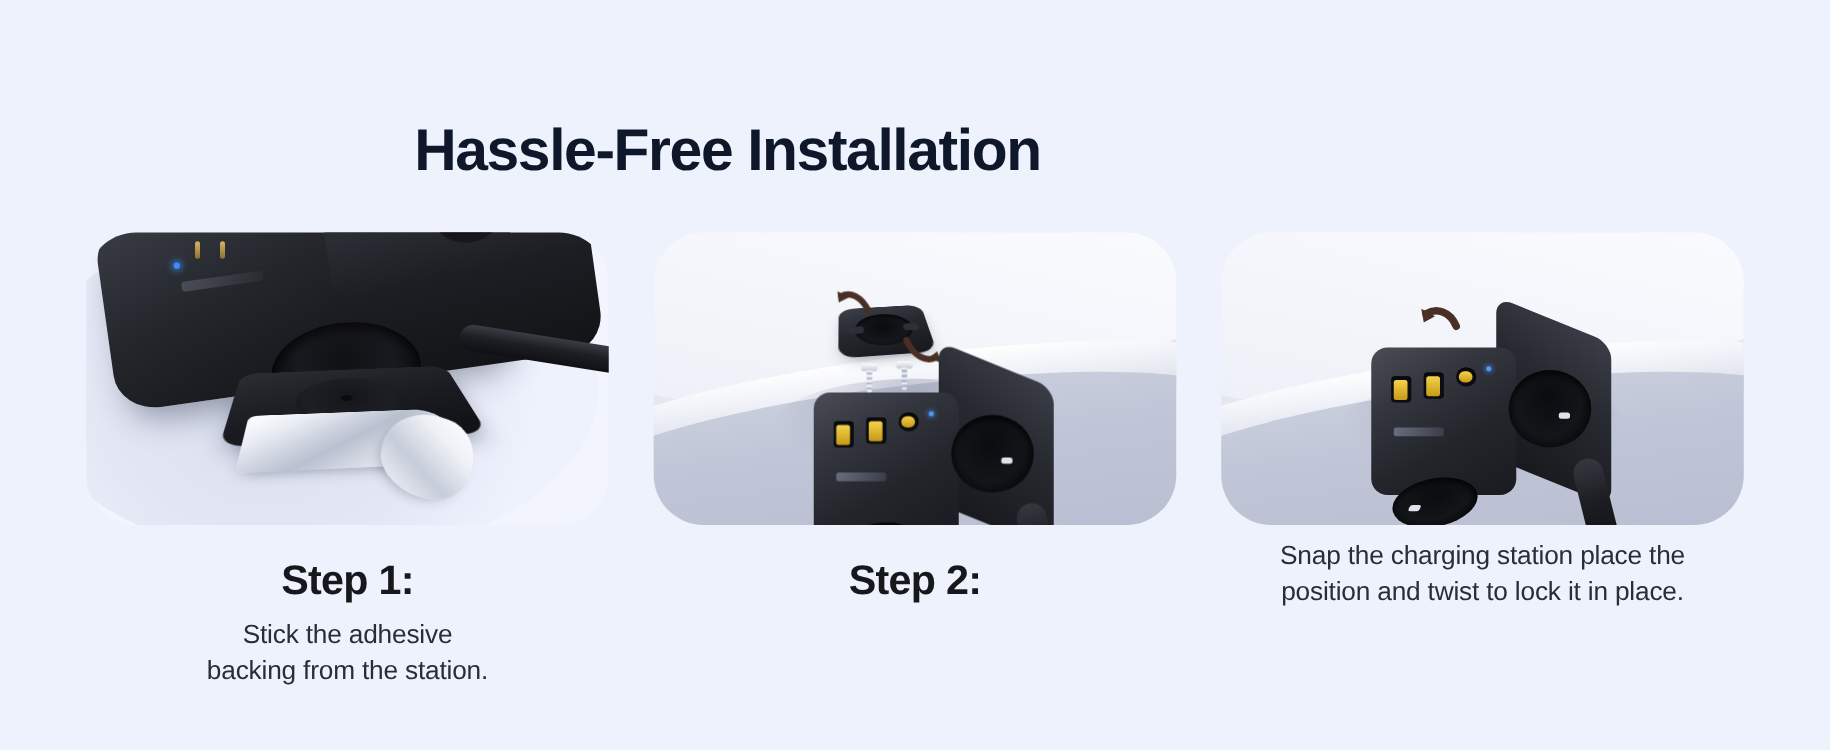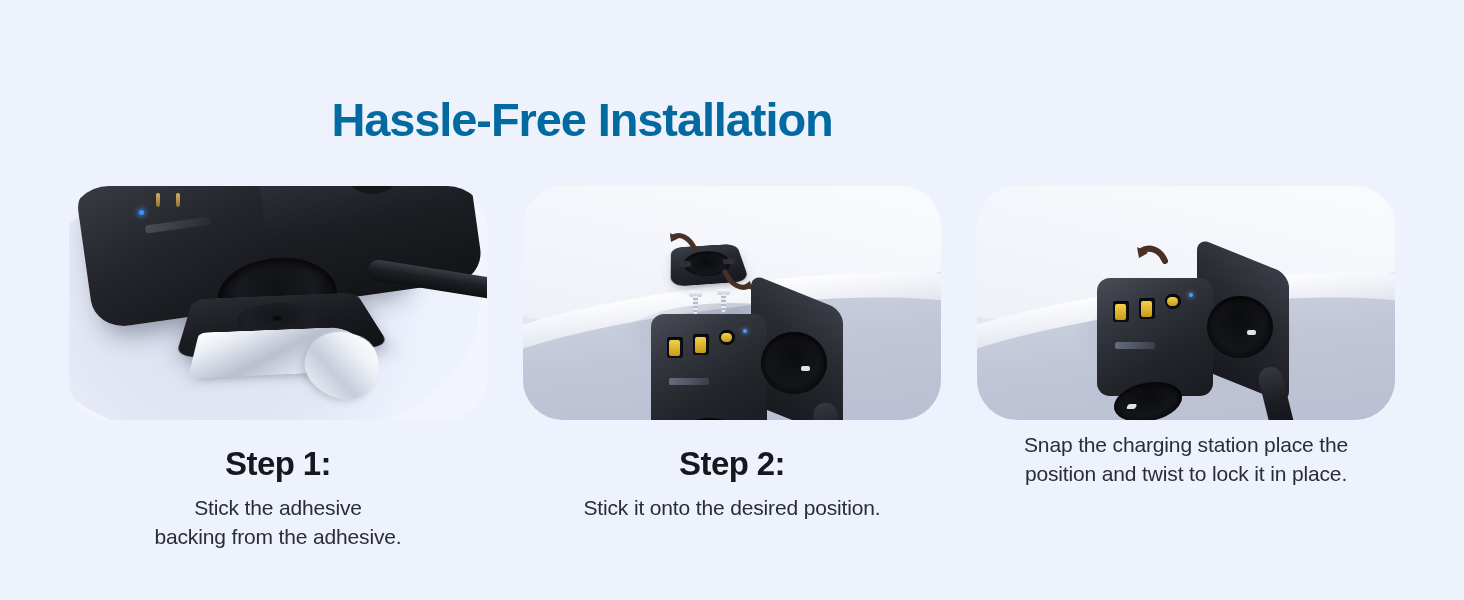--- a/index.html
+++ b/index.html
@@ -18,21 +18,21 @@
   #page { position:relative; width:1464px; height:600px; }
 
   
   .page-title {
     position:absolute;
     top:96px; left:0; width:1164px;
     text-align:center;
     font-size:47px;
     font-weight:700;
     letter-spacing:-1.1px;
-    color:#0369a1;
+    color:#0f172a;
     line-height:1;
   }
 
   
   .steps {
     position:absolute;
     top:186px; left:0;
     width:1464px;
     display:flex;
     justify-content:center;
@@ -317,21 +317,21 @@
             <div class="s1-brkinner"></div>
             <div class="s1-brkdot"></div>
           </div>
           <div class="s1-foil"></div>
           <div class="s1-foilcurl"></div>
         </div>
       </div>
       <div class="step-title">Step 1:</div>
       <div class="step-desc">
         <span>Stick the adhesive</span>
-        <span>backing from the adhesive.</span>
+        <span>backing from the station.</span>
       </div>
     </div>
 
     <div class="step">
       <div class="card">
         <div class="scene">
           <div class="desk-halo"></div>
           <div class="desk-top"></div>
           <div class="desk-edge"></div>
           <div class="desk-under"></div>
@@ -385,21 +385,20 @@
             </div>
             <div class="schuko" style="left:18px;top:104px;width:66px;height:40px;transform:skewX(-22deg);">
               
             </div>
             <div class="cable2" style="left:168px;top:88px;width:24px;height:70px;transform:rotate(-14deg);"></div>
           </div>
         </div>
       </div>
       <div class="step-title">Step 2:</div>
       <div class="step-desc">
-        <span>Stick it onto the desired position.</span>
       </div>
     </div>
 
     <div class="step">
       <div class="card">
         <div class="scene">
           <div class="desk-halo"></div>
           <div class="desk-top"></div>
           <div class="desk-edge"></div>
           <div class="desk-under"></div>

